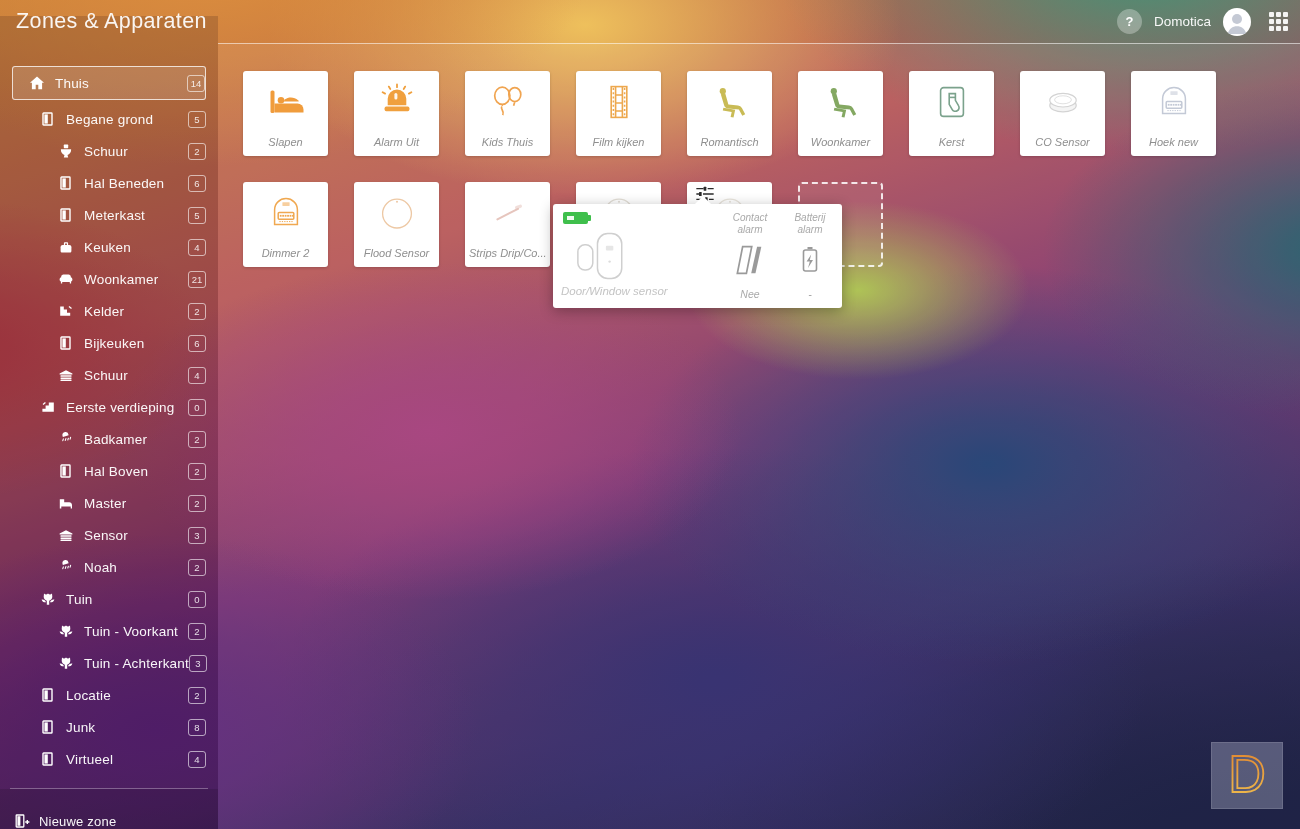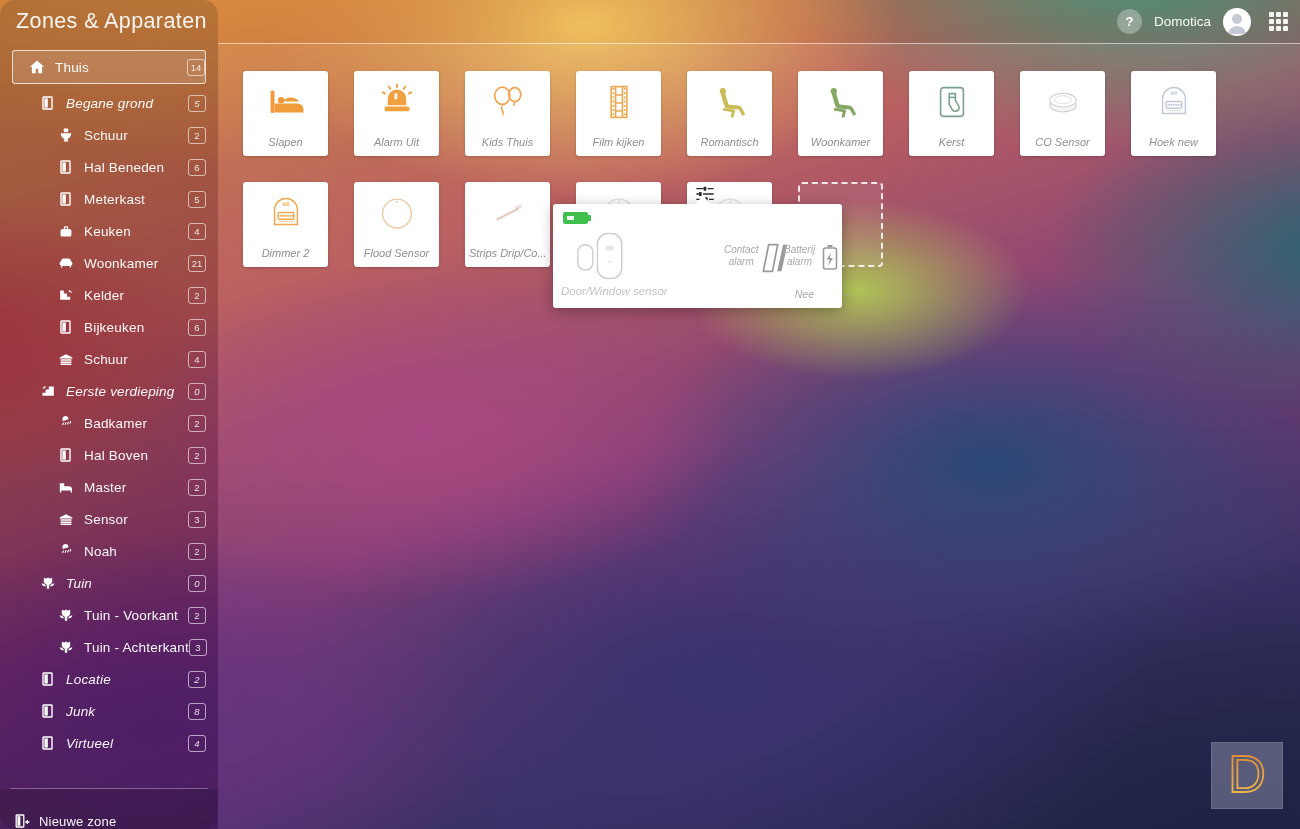--- a/index.html
+++ b/index.html
@@ -26,26 +26,26 @@
   .page-title{position:absolute;left:16px;top:9px;font-size:21.5px;font-weight:300;
     color:rgba(255,255,255,.93);letter-spacing:.4px;}
   .hright{position:absolute;right:12px;top:0;height:43px;display:flex;align-items:center;gap:12px;}
   .help-btn{width:25px;height:25px;border-radius:50%;background:rgba(255,255,255,.3);
     color:#fff;font-size:13px;font-weight:bold;display:flex;align-items:center;justify-content:center;cursor:pointer;}
   .account-name{color:rgba(255,255,255,.95);font-size:13.5px;}
   .avatar{width:28px;height:28px;border-radius:50%;background:#fff;overflow:hidden;display:flex;align-items:flex-end;justify-content:center;}
   .gridicon{display:grid;grid-template-columns:repeat(3,5px);grid-gap:2px;margin-left:6px;cursor:pointer;}
   .gridicon span{width:5px;height:5px;background:rgba(255,255,255,.92);border-radius:1px;}
   
-  .sidebar{position:absolute;left:0;top:0;bottom:0;width:218px;background:rgba(25,8,18,.16);z-index:5;border-radius:15px;}
+  .sidebar{position:absolute;left:0;top:16px;bottom:0;width:218px;background:rgba(25,8,18,.16);z-index:5;}
   .zone-list{position:absolute;left:0;right:0;top:50px;bottom:42px;overflow:hidden;}
   .zitem{height:32px;margin:0 12px;display:flex;align-items:center;box-sizing:border-box;cursor:pointer;}
   .zitem.selected{height:34px;margin-bottom:3px;background:rgba(255,255,255,.14);
     border:1px solid rgba(255,255,255,.75);border-radius:3px;}
-  .lvl0{padding-left:16px;}.lvl1{padding-left:28px;font-style:italic;}.lvl2{padding-left:46px;}
+  .lvl0{padding-left:16px;}.lvl1{padding-left:28px;}.lvl2{padding-left:46px;}
   .zicon{width:16px;height:16px;margin-right:10px;color:#fff;flex:0 0 16px;display:flex;}
   .zicon svg{width:16px;height:16px;}
   .zlabel{font-size:13.5px;color:rgba(255,255,255,.96);white-space:nowrap;letter-spacing:.2px;}
   .zbadge{margin-left:auto;min-width:12px;padding:0 2px;height:15px;line-height:15px;
     border:1px solid rgba(255,255,255,.6);border-radius:3px;font-size:9.5px;text-align:center;
     color:rgba(255,255,255,.85);}
   .zsep{position:absolute;left:10px;right:10px;bottom:40px;border-top:1px solid rgba(255,255,255,.3);}
   .new-zone{position:absolute;left:0;right:0;bottom:0;height:40px;background:rgba(0,0,0,.12);
     display:flex;align-items:flex-end;padding-left:14px;cursor:pointer;}
   .new-zone .zicon{margin-right:9px;}
@@ -71,21 +71,21 @@
     border-right:8px solid transparent;border-bottom:8px solid #fff;}
   .batt-pill{position:absolute;left:10px;top:8px;width:25px;height:12px;border-radius:2px;}
   .batt-pill:after{content:"";position:absolute;right:-3px;top:3px;width:3px;height:6px;
     border-radius:0 1px 1px 0;background:inherit;}
   .batt-pill i{position:absolute;left:4px;top:4px;width:7px;height:4px;background:rgba(255,255,255,.92);}
   .dwicon{position:absolute;left:18px;top:24px;width:66px;height:56px;}
   .dwicon svg{width:66px;height:56px;}
   .pname{position:absolute;left:8px;bottom:11px;width:148px;font-size:11.5px;color:#c4c4c4;
     white-space:nowrap;overflow:hidden;}
   .pcols{position:absolute;right:6px;top:8px;display:flex;gap:8px;}
-  .pcol{width:52px;height:88px;display:flex;flex-direction:row;align-items:center;}
+  .pcol{width:52px;height:88px;display:flex;flex-direction:column;align-items:center;}
   .pcol-title{font-size:10px;line-height:1.2;color:#a9a9a9;text-align:center;}
   .pcol-icon{margin:7px 0 4px;height:34px;display:flex;align-items:center;}
   .pcol-icon svg{height:32px;}
   .pcol-value{margin-top:auto;font-size:10.5px;color:#a9a9a9;}
   
   .ghost{position:absolute;right:17px;bottom:20px;width:70px;height:65px;
     background:rgba(215,220,240,.3);border:1px solid rgba(255,255,255,.12);z-index:8;}
 </style>
 </head>
 <body>

